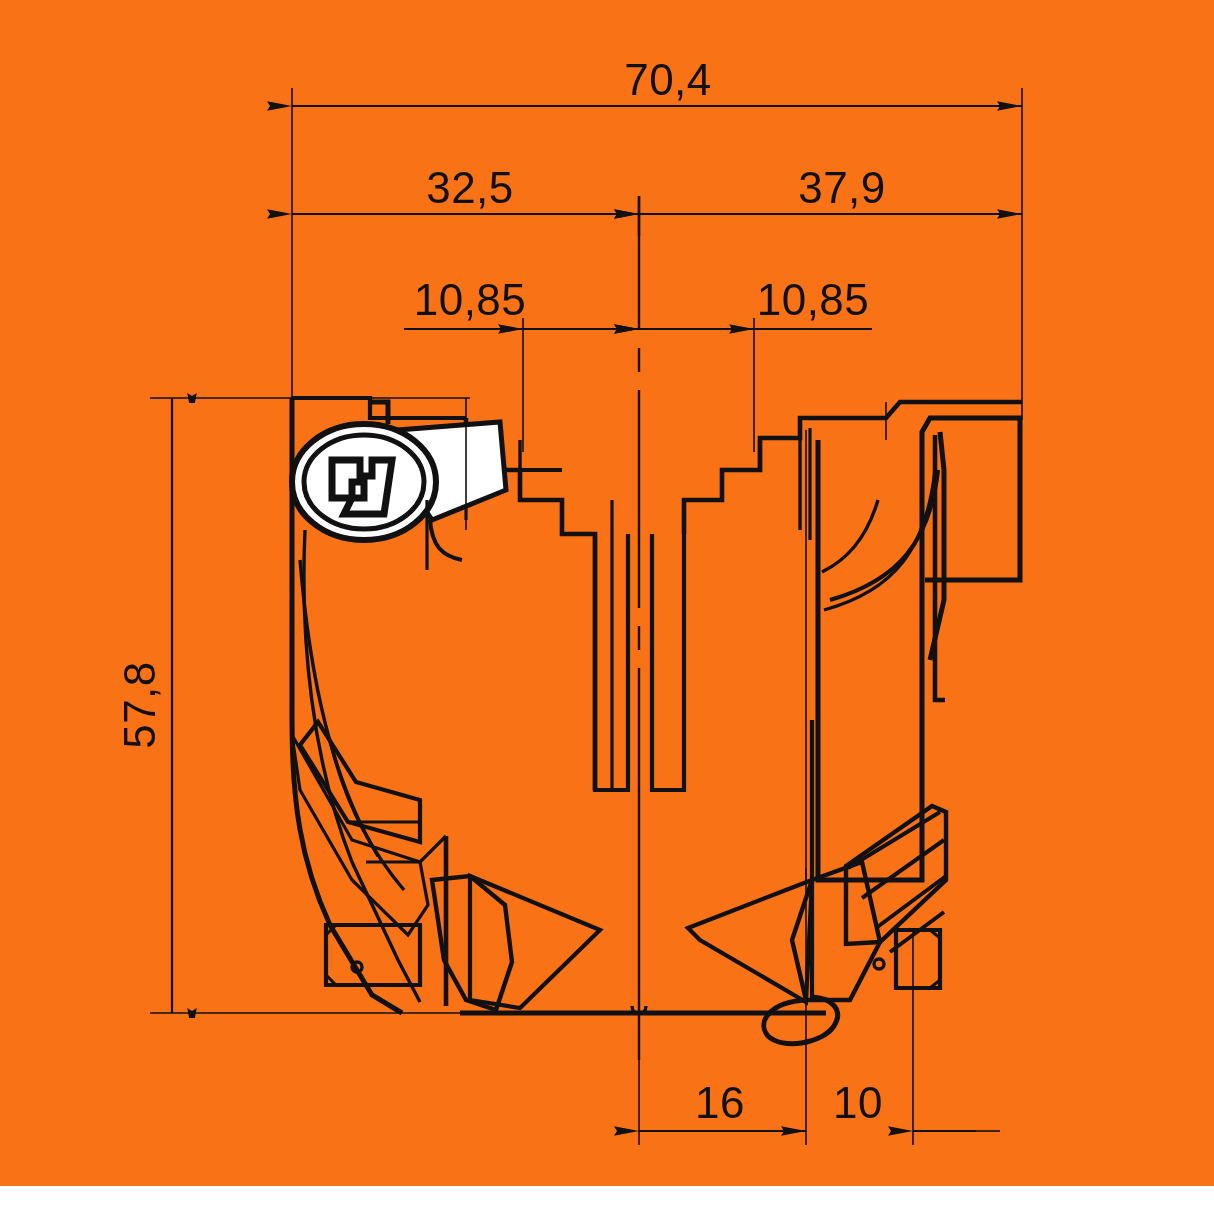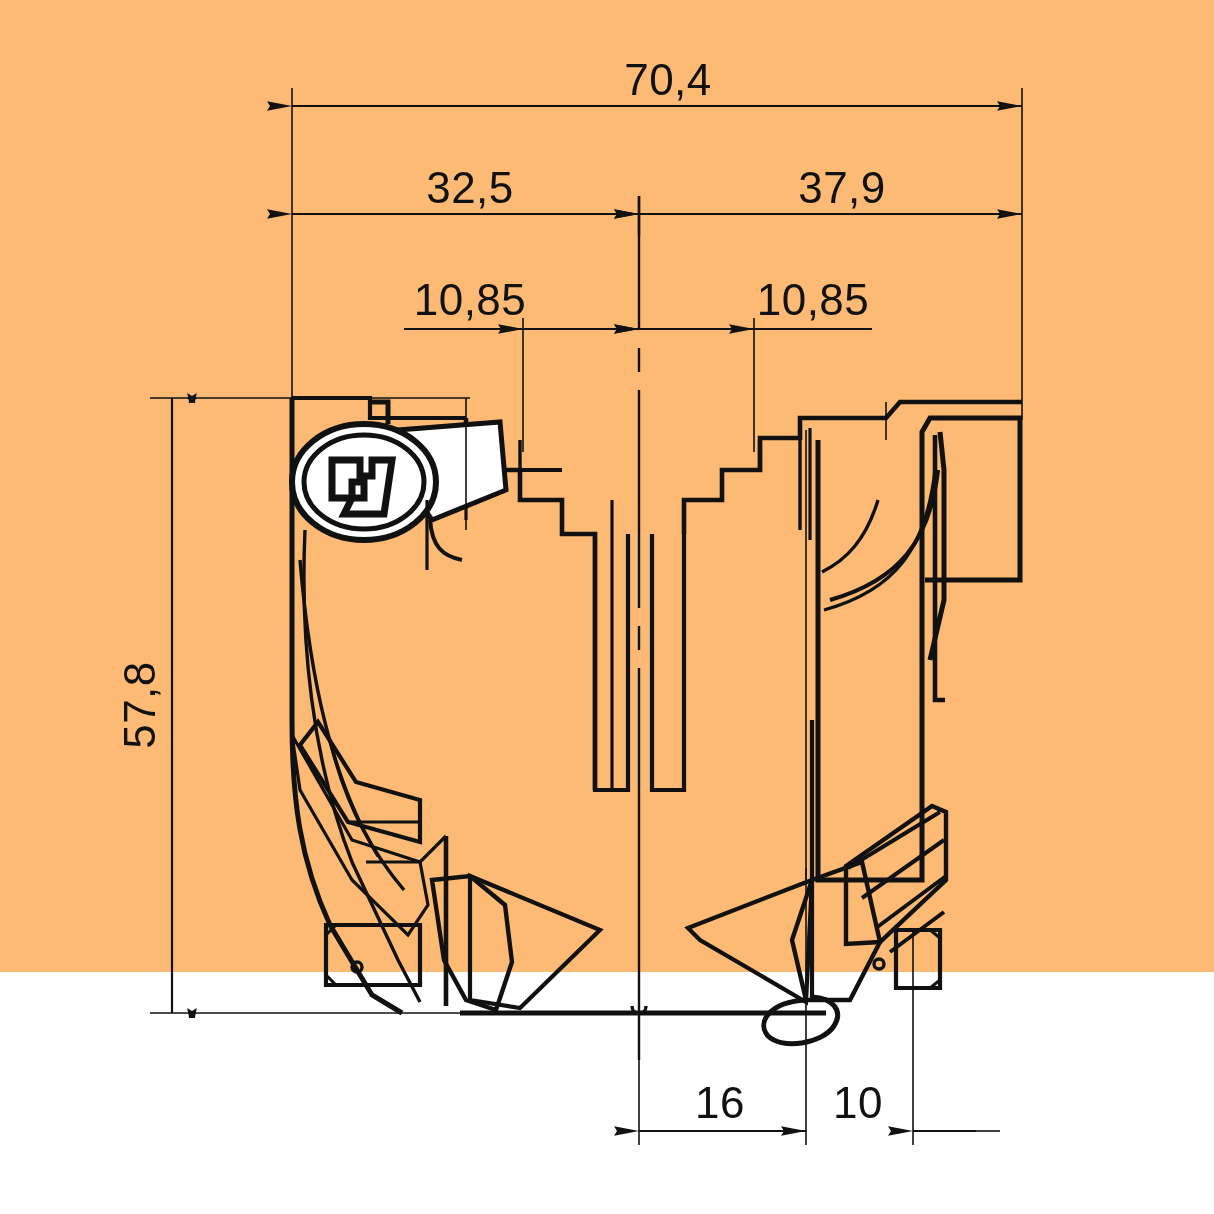--- a/index.html
+++ b/index.html
@@ -1,18 +1,18 @@
 <!DOCTYPE html>
 <html><head>
 <meta charset="utf-8">
 <style>
   html,body{margin:0;padding:0;background:#ffffff;}
   body{width:1214px;height:1214px;overflow:hidden;
        font-family:"Liberation Sans","DejaVu Sans",sans-serif;}
-  #stage{position:relative;width:1214px;height:972px;background:#fdba74;}
+  #stage{position:relative;width:1214px;height:1186px;background:#f97316;}
   #stage svg{position:absolute;left:0;top:0;}
   .dimtext{font-family:"Liberation Sans","DejaVu Sans",sans-serif;
            font-weight:300;letter-spacing:.5px;fill:#111;}
 </style>
 </head>
 <body>
 
 <div id="stage">
 <svg width="1214" height="1214" viewBox="0 0 1214 1214">
 

